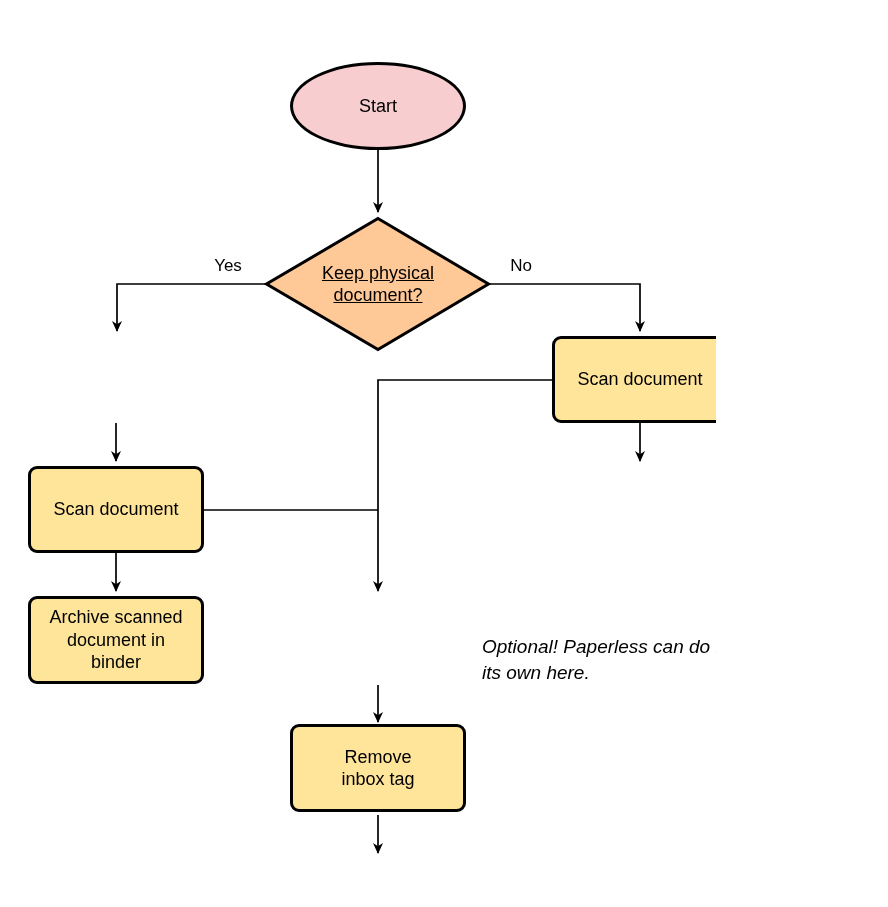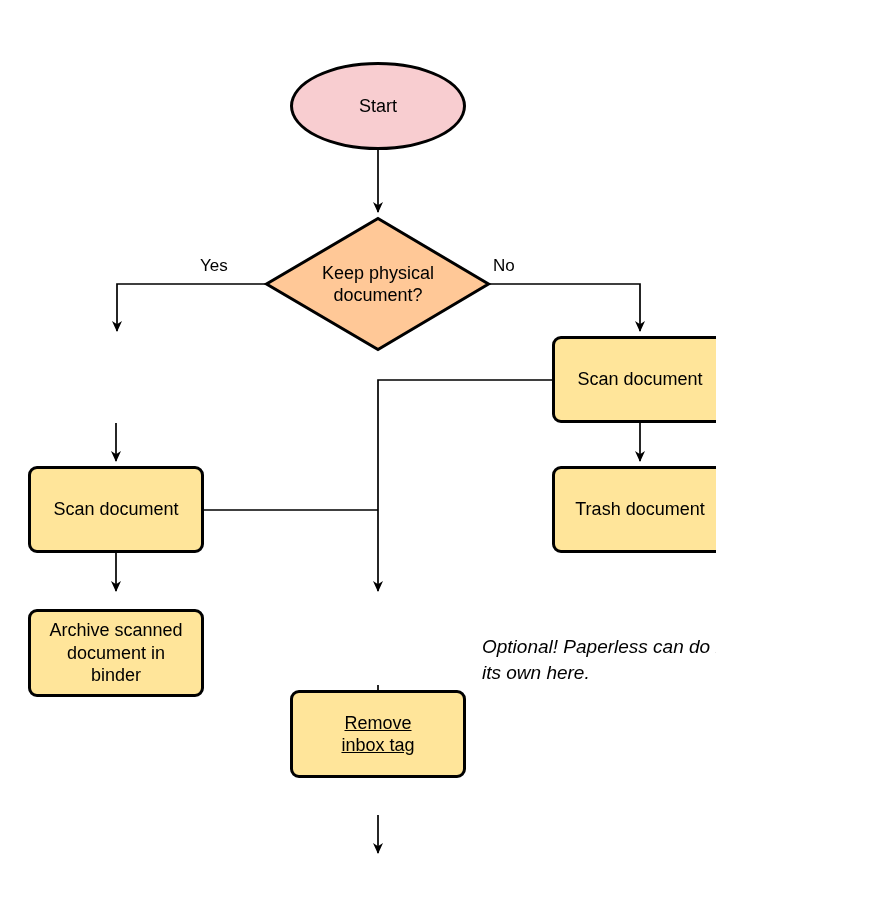--- a/index.html
+++ b/index.html
@@ -44,23 +44,25 @@
   }
   .decision-label {
     position: absolute;
     display: flex;
     align-items: center;
     justify-content: center;
     text-align: center;
     font-size: 18px;
     line-height: 1.25;
     white-space: pre-line;
+    text-decoration: underline;
   }
   .edge-label {
     position: absolute;
+    text-align: center;
     font-size: 17px;
   }
   .note {
     position: absolute;
     font-size: 19px;
     font-style: italic;
     line-height: 1.38;
     white-space: pre-line;
   }
   .diamond-shape {
@@ -123,35 +125,32 @@
 
 
   <div class="node process" style="left:552px; top:291px; width:176px; height:87px;">
     <span>Scan document</span>
   </div>
 
   <div class="node process" style="left:28px; top:421px; width:176px; height:87px;">
     <span>Scan document</span>
   </div>
 
-  <div class="node process" style="left:552px; top:421px; width:176px; height:87px;">
-    <span>Trash document</span>
-  </div>
 
-  <div class="node process" style="left:28px; top:564px; width:176px; height:88px;justify-content:center;">
+  <div class="node process" style="left:28px; top:551px; width:176px; height:88px;justify-content:center;">
     <span>Archive scanned
 document in
 binder</span>
   </div>
 
 
   <div class="note" style="left:482px; top:589px; width:420px;">Optional! Paperless can do lots of work on
 its own here.</div>
 
-  <div class="node process" style="left:290px; top:645px; width:176px; height:88px;text-decoration:underline;">
+  <div class="node process" style="left:290px; top:679px; width:176px; height:88px;">
     <span>Remove
 inbox tag</span>
   </div>
 
 
   <div class="bottom-divider"></div>
 
 </div>
 
 </body></html>

